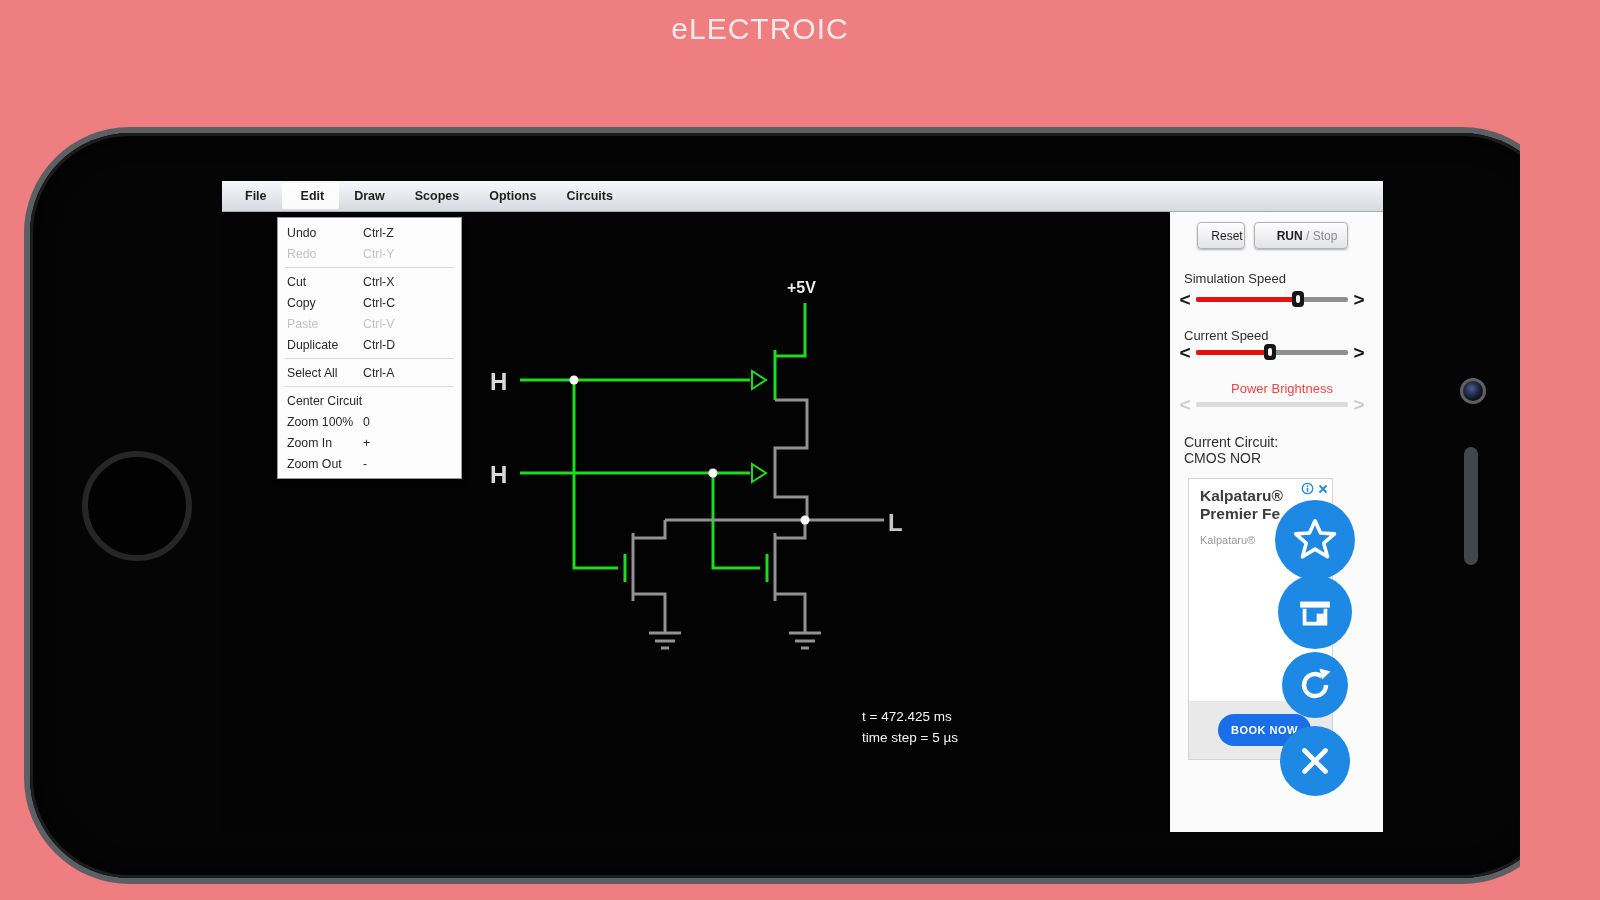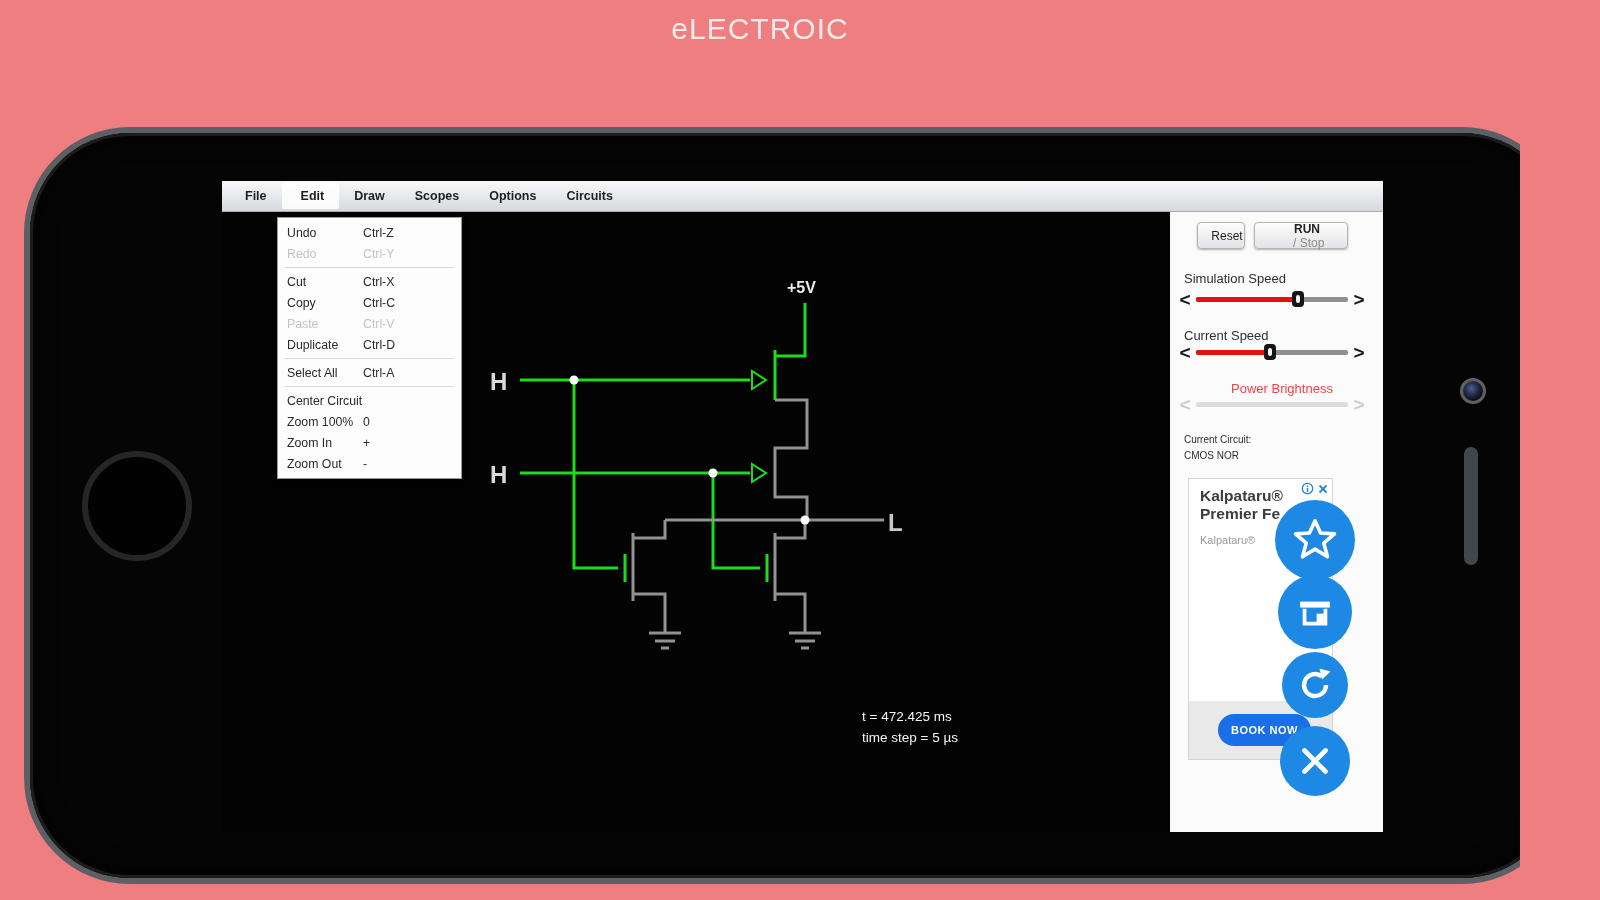--- a/index.html
+++ b/index.html
@@ -33,34 +33,34 @@
   .drow .dlabel{flex:1;}
   .drow .dshort{width:88px;text-align:left;}
   .drow.disabled{color:#c3c3c3;}
   .dsep{height:1px;background:#d9d9d9;margin:3px 7px;}
   
   .sidebar{position:absolute;left:948px;top:31px;width:213px;height:620px;background:#fbfbfb;z-index:3;}
   .btn{position:absolute;height:27px;border:1px solid #b3b3b3;border-radius:4px;
     background:linear-gradient(#fefefe,#e2e3e7);box-shadow:0 1px 2px rgba(0,0,0,.3);
     font-size:12px;color:#222;display:flex;align-items:center;justify-content:center;padding-left:12px;}
   .btn-reset{left:27px;top:10px;width:48px;}
-  .btn-run{left:84px;top:10px;width:94px;font-weight:400;flex-direction:column;}
+  .btn-run{left:84px;top:10px;width:94px;font-weight:400;}
   .btn-run b{font-weight:700;}
   .btn-run .dim{color:#8a8a8a;white-space:pre;}
   .slabel{position:absolute;left:14px;font-size:13px;color:#2f2f2f;}
   .slabel.dim{color:#ef4444;margin-left:47px;}
   .srow{position:absolute;left:9px;width:196px;height:22px;display:flex;align-items:center;gap:5px;}
   .arr{font-size:19px;font-weight:600;color:#151515;line-height:1;width:12px;text-align:center;}
   .arr.dim{color:#cccccc;}
   .track{position:relative;width:152px;height:5px;background:#8f8f8f;border-radius:2px;}
   .track.dim{background:#dcdcdc;}
   .tfill{position:absolute;left:0;top:0;height:5px;background:#e8100c;border-radius:2px;}
   .handle{position:absolute;top:-6px;width:12px;height:16px;background:#151515;border-radius:4px;}
   .handle::after{content:"";position:absolute;left:4px;top:4px;width:4px;height:8px;background:#f2f2f2;border-radius:2px;}
-  .cclabel{position:absolute;left:14px;font-size:10px;color:#2f2f2f;}
+  .cclabel{position:absolute;left:14px;font-size:14px;color:#2f2f2f;}
   
   .ad{position:absolute;left:18px;top:266px;width:145px;height:282px;background:#ffffff;border:1px solid #d4d4d4;}
   .ad-headline{position:absolute;left:11px;top:8px;font-size:15.5px;font-weight:600;color:#3c3c3c;line-height:18px;}
   .ad-attrib{position:absolute;left:11px;top:55px;font-size:11px;color:#9a9a9a;}
   .ad-body{position:absolute;left:11px;top:86px;font-size:13.5px;color:#7b7b7b;line-height:20.5px;}
   .ad-strip{position:absolute;left:0;bottom:0;width:143px;height:58px;background:#e9e9e9;}
   .cta{position:absolute;left:29px;top:235px;width:93px;height:32px;border-radius:16px;background:#1a6fe8;
     color:#fff;font-size:11px;font-weight:700;letter-spacing:.5px;display:flex;align-items:center;justify-content:center;}
   .adchoice{position:absolute;right:3px;top:3px;display:flex;align-items:center;gap:3px;}
   

